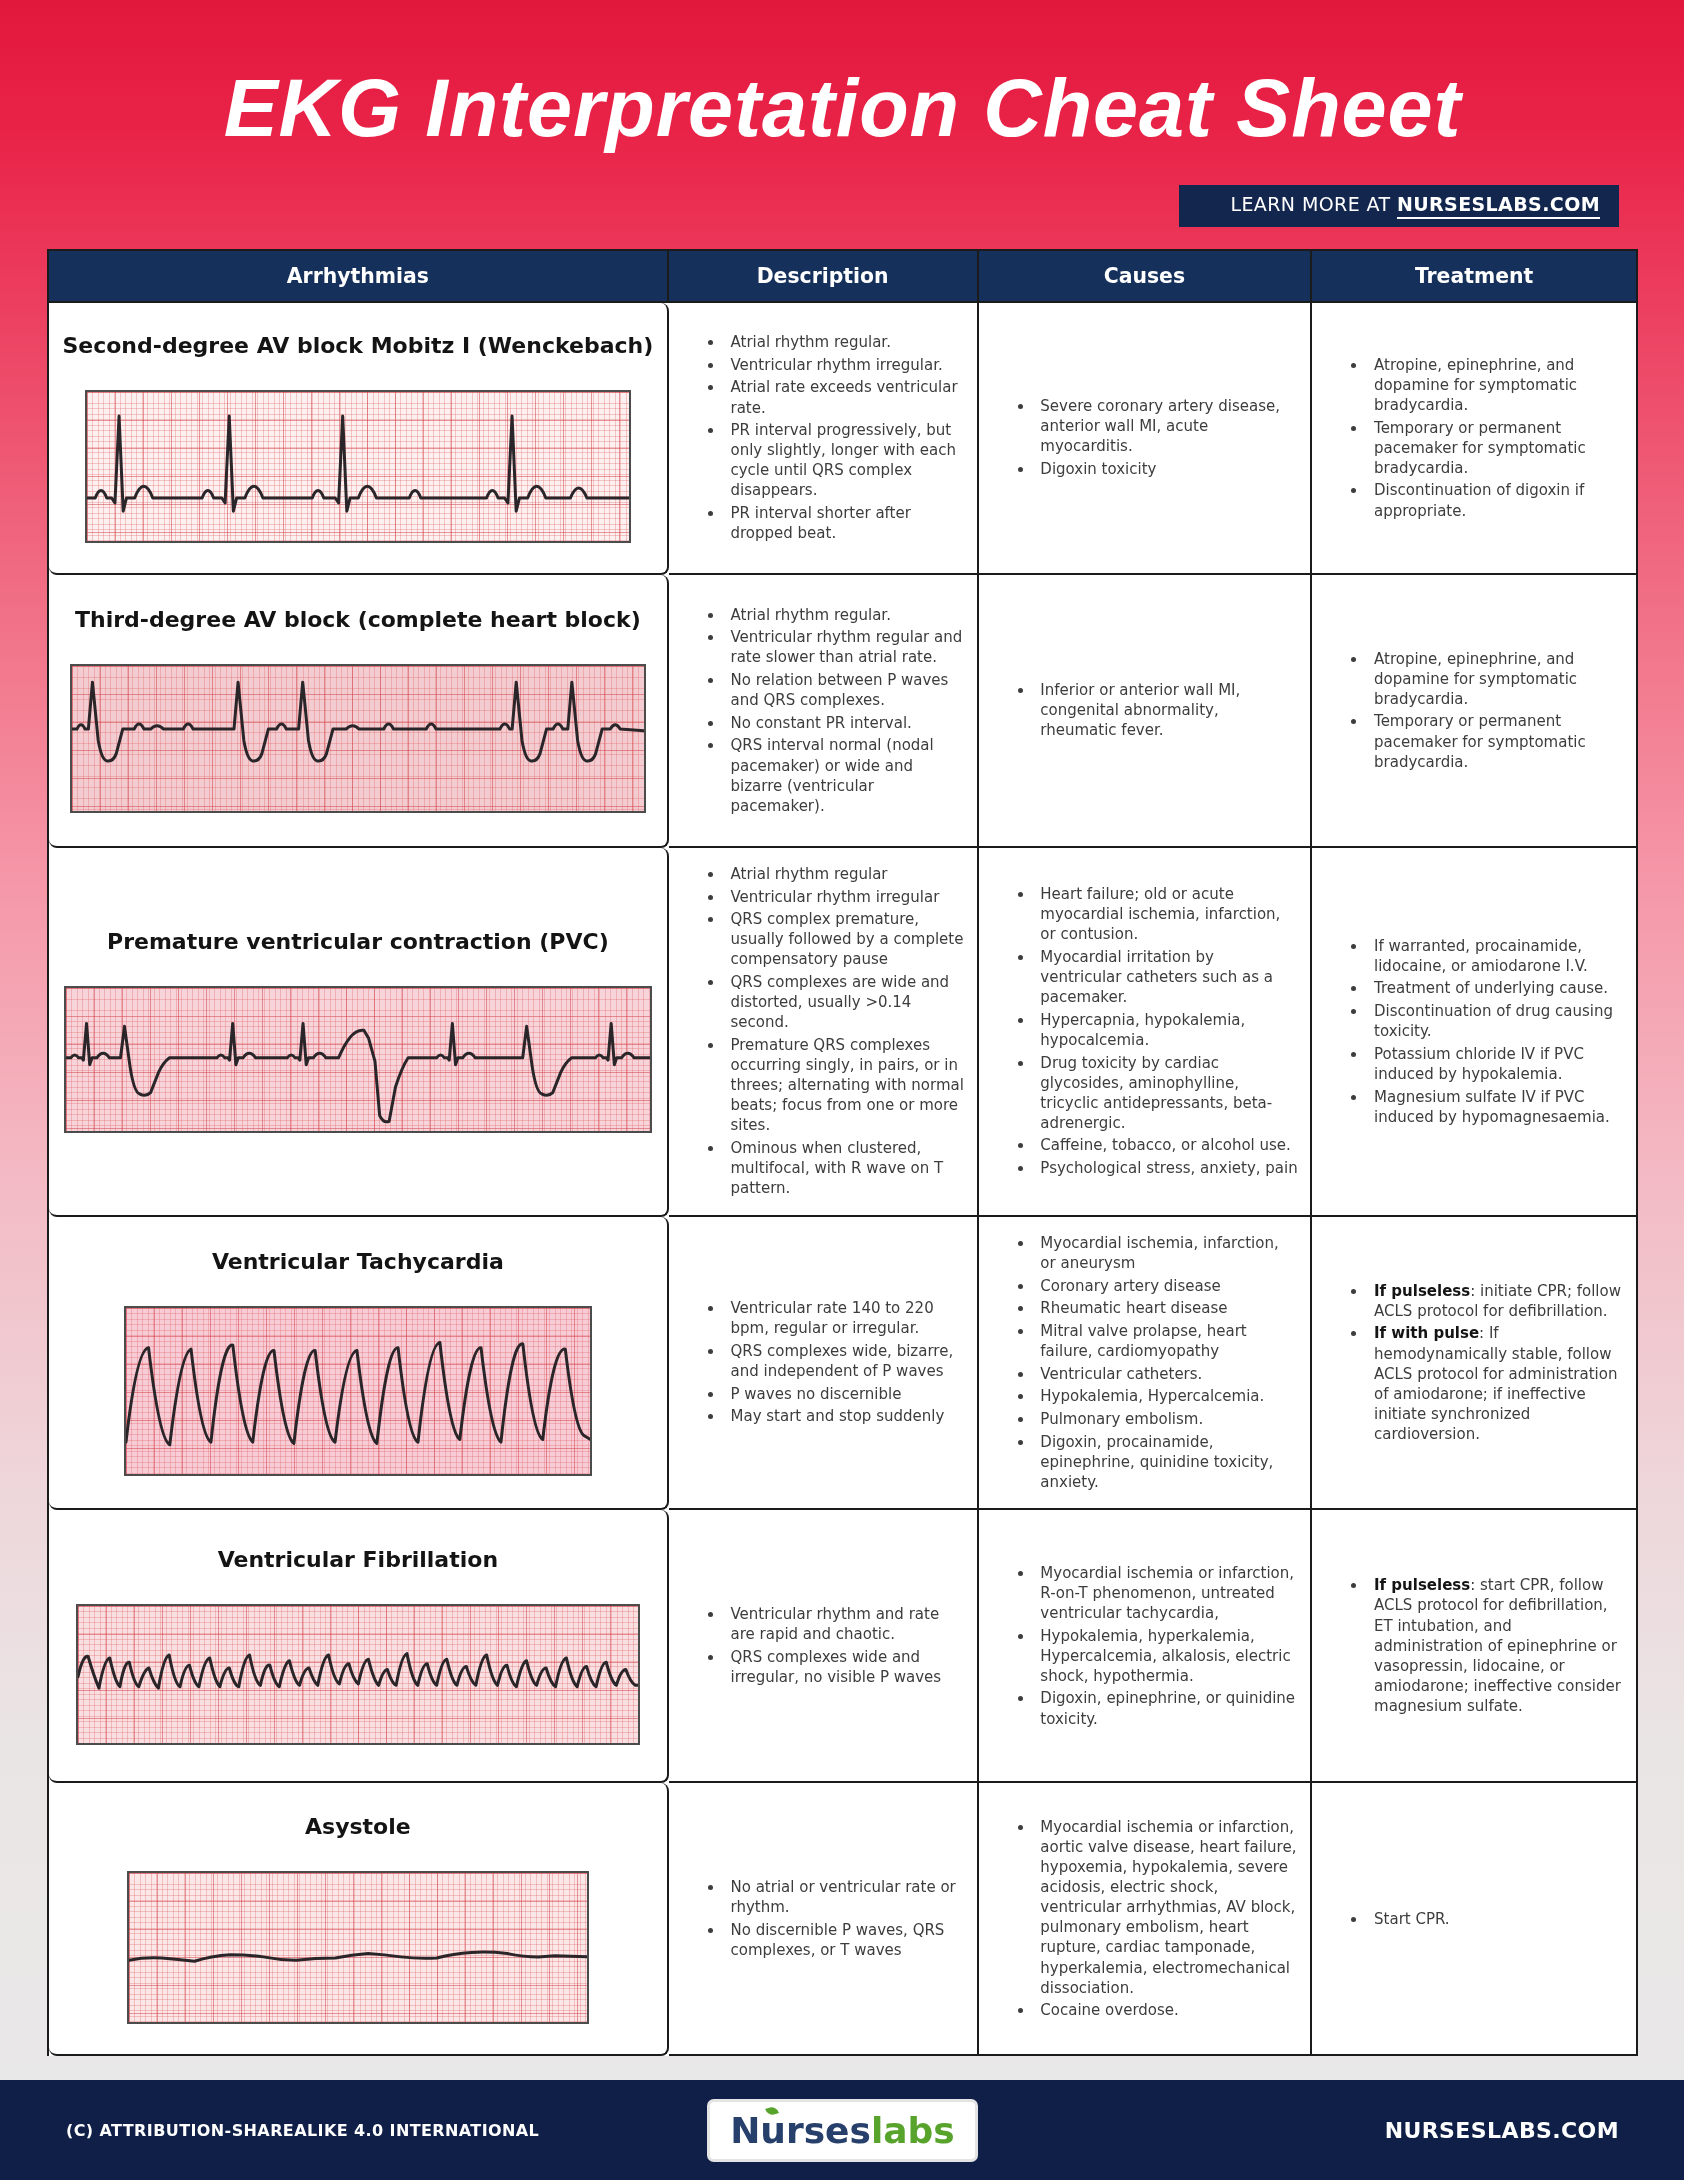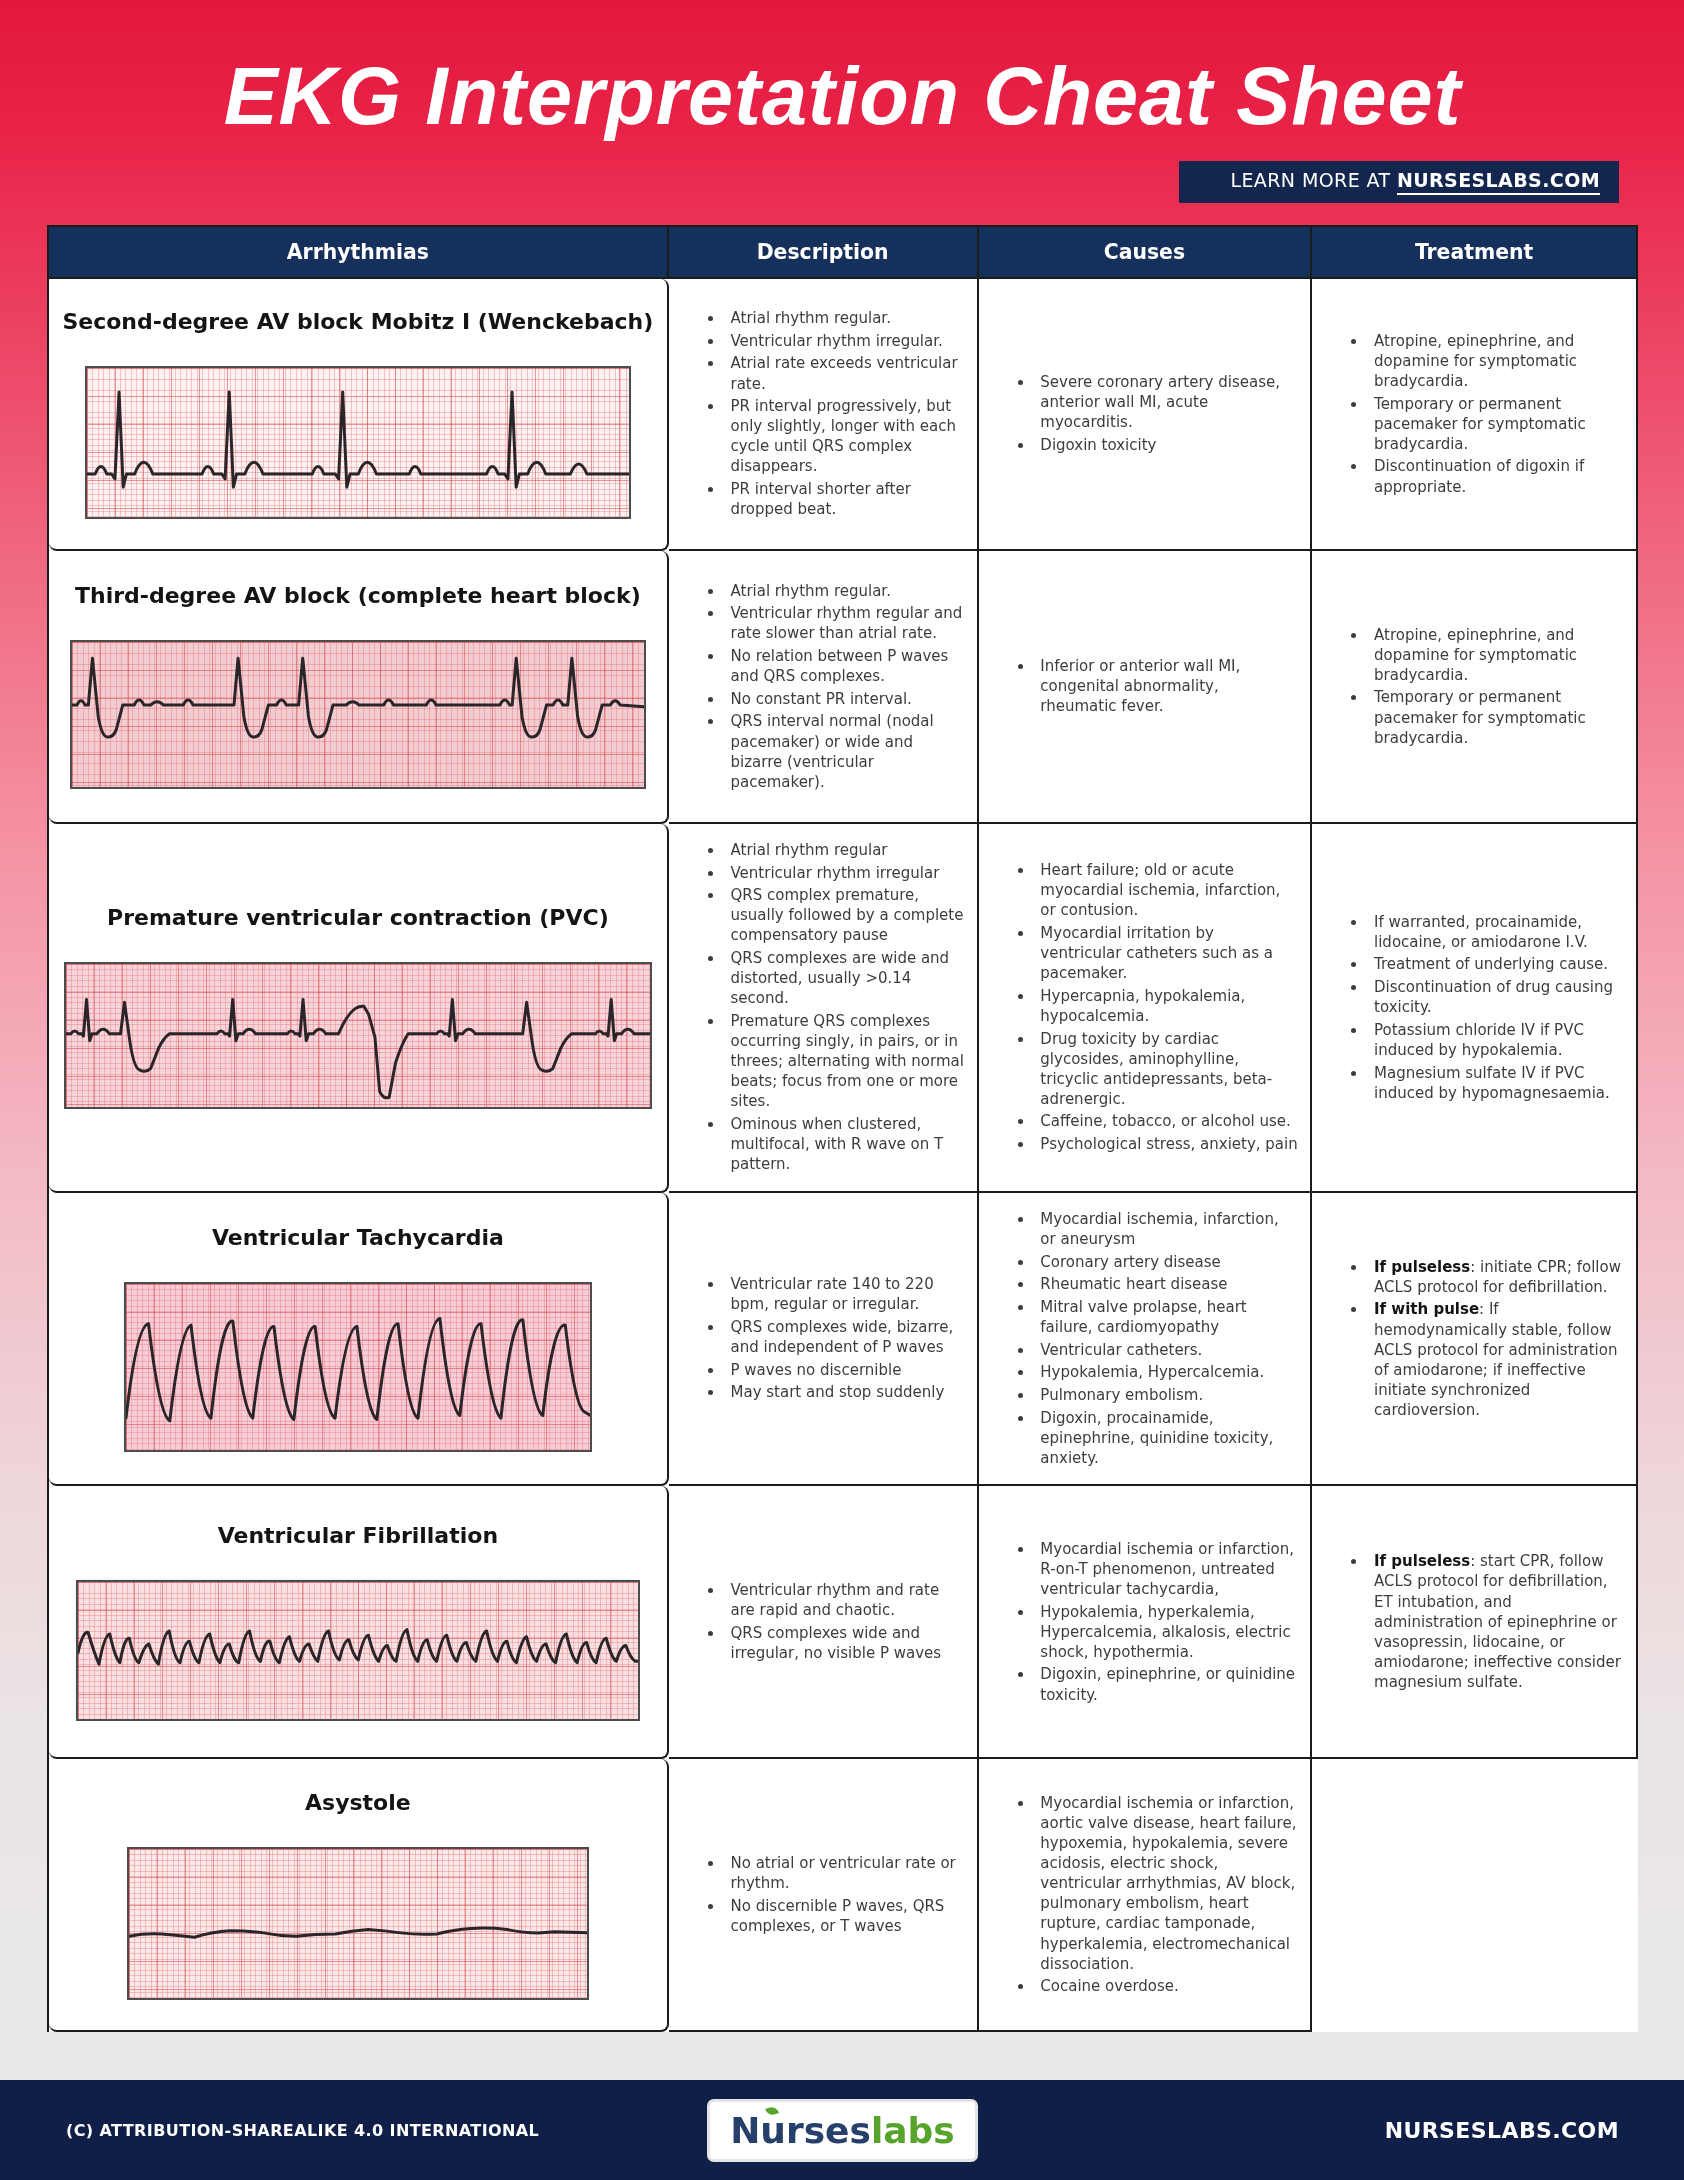--- a/index.html
+++ b/index.html
@@ -18,21 +18,21 @@
   html,body{margin:0;padding:0;}
   body{
     width:1685px;
     min-height:2181px;
     display:flex;
     flex-direction:column;
     font-family:"DejaVu Sans","Liberation Sans",sans-serif;
     background:linear-gradient(180deg,#e2173c 0%,#e92348 6%,#ec3f60 14%,#f06a81 26%,#f596a7 40%,#f3bac4 54%,#eed6da 68%,#eae5e5 80%,#e9e9e9 100%);
   }
   h1.page-title{
-    margin:4px;
+    margin:16px;
     padding:46px 0 0 0;
     text-align:center;
     font-family:"Liberation Sans","DejaVu Sans",sans-serif;
     font-style:italic;
     font-weight:bold;
     font-size:81px;
     letter-spacing:0.9px;
     color:#ffffff;
   }
   .banner-row{
@@ -376,20 +376,25 @@
             <li>No atrial or ventricular rate or rhythm.</li>
             <li>No discernible P waves, QRS complexes, or T waves</li>
           </ul>
     </div>
     <div class="cell">
       <ul class="blist">
             <li>Myocardial ischemia or infarction, aortic valve disease, heart failure, hypoxemia, hypokalemia, severe acidosis, electric shock, ventricular arrhythmias, AV block, pulmonary embolism, heart rupture, cardiac tamponade, hyperkalemia, electromechanical dissociation.</li>
             <li>Cocaine overdose.</li>
           </ul>
     </div>
+    <div class="cell">
+      <ul class="blist">
+            <li>Start CPR.</li>
+          </ul>
+    </div>
   </div>
 </div>
 </div>
 
 <div class="footer">
   <div class="copyright">(C) ATTRIBUTION-SHAREALIKE 4.0 INTERNATIONAL</div>
   <div class="logo">
     <span class="leaf"></span><span class="logo-blue">Nurses</span><span class="logo-green">labs</span>
   </div>
   <div class="site">NURSESLABS.COM</div>

